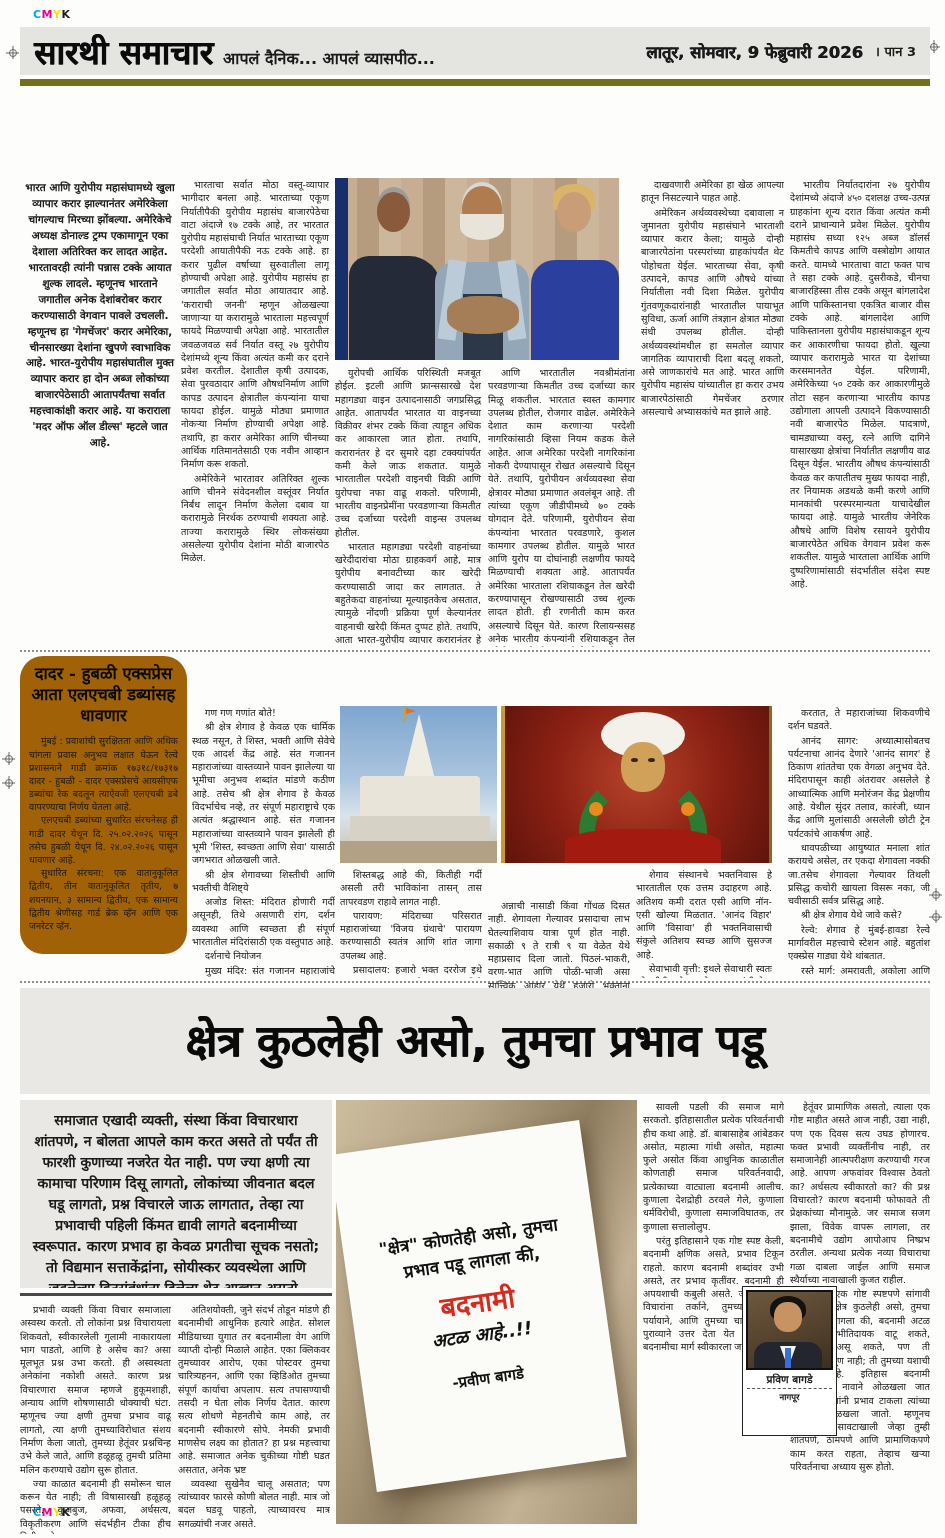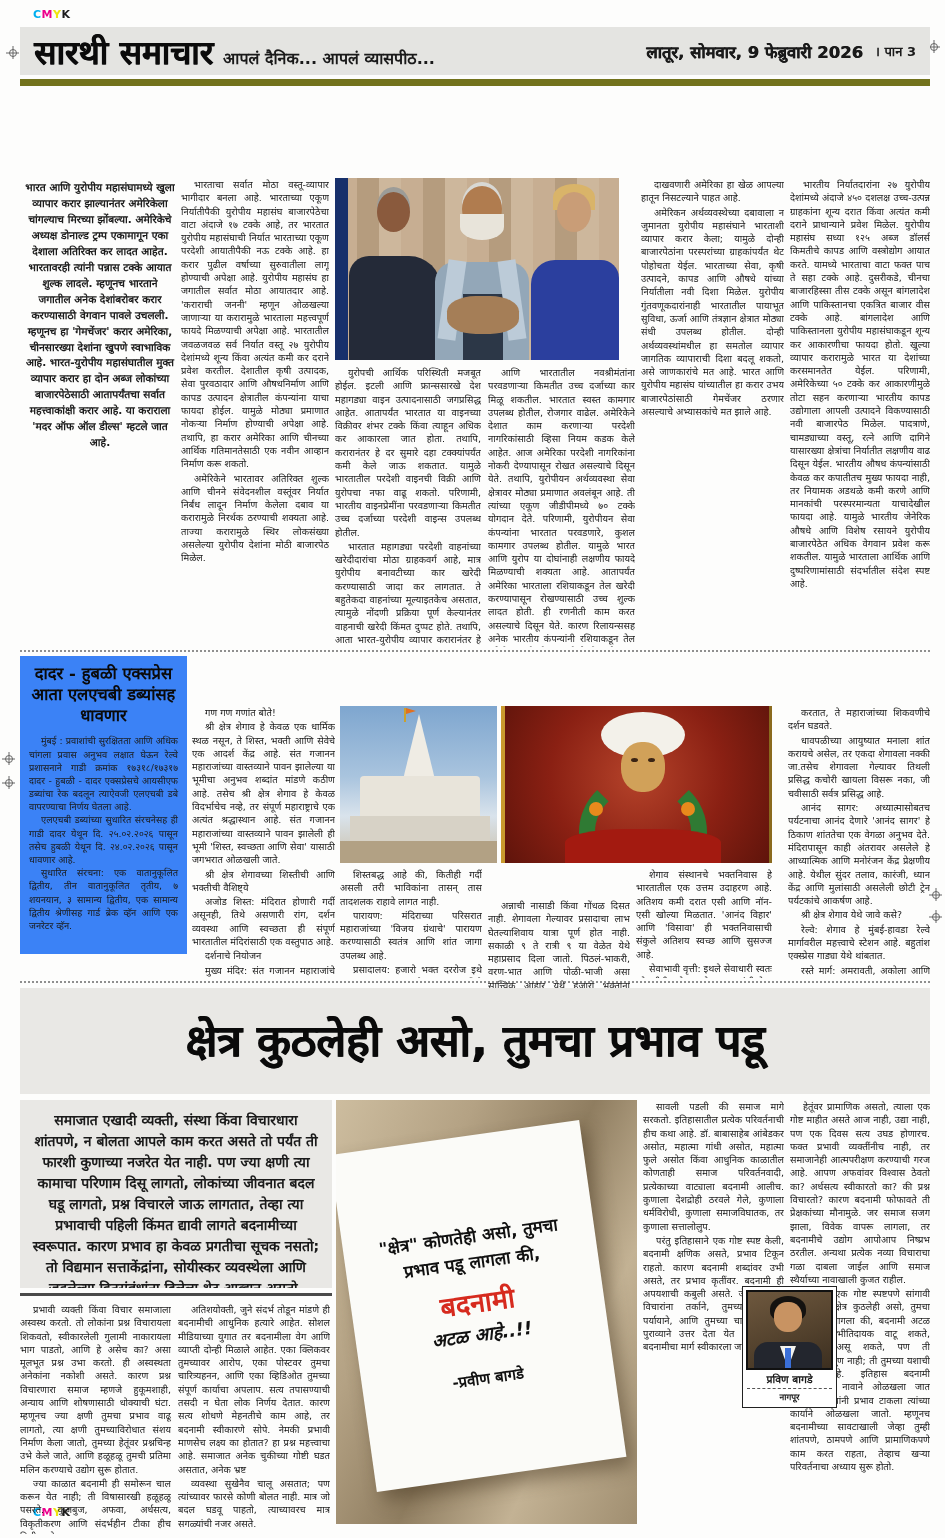--- a/index.html
+++ b/index.html
@@ -26,40 +26,40 @@
   .band3 div{font-size:44px;font-weight:900;color:#0a0a0a;text-shadow:0.8px 0 #0a0a0a;}
   .shg-head{left:190px;top:652px;width:740px;height:50px;display:flex;align-items:center;justify-content:center;background:#fdfdfc;}
   .shg-head div{font-size:31px;font-weight:900;color:#0a0a0a;text-shadow:0.7px 0 #0a0a0a;white-space:nowrap;}
   
   .col{position:absolute;overflow:hidden;font-size:9.5px;line-height:1.4;text-align:justify;color:#1c1c1c;}
   .col p{margin:0 0 1px 0;text-indent:13px;}
   .intro-col{font-weight:bold;text-align:center;font-size:10.5px;line-height:1.52;}
   .intro-col p{text-indent:0;}
   .dotted{position:absolute;border-top:2px dotted #8f8f8f;height:0;}
   
-  .rail{left:20px;top:656px;width:167px;height:298px;background:#3b82f6;box-sizing:border-box;padding:7px 9px;overflow:hidden;}
+  .rail{left:20px;top:656px;width:167px;height:298px;background:#a16207;box-sizing:border-box;padding:7px 9px;overflow:hidden;border-radius:23px;}
   .rail h3{margin:0 0 8px 0;font-size:16.5px;line-height:1.28;font-weight:900;text-align:center;color:#0a0a0a;}
   .rail p{margin:0;font-size:9.3px;line-height:1.42;text-align:justify;text-indent:12px;}
   
   .op-intro{left:20px;top:1100px;width:312px;height:188px;background:#e9e8e5;box-sizing:border-box;padding:10px 12px;font-weight:bold;font-size:14px;line-height:1.5;text-align:center;overflow:hidden;}
   .op-div{left:20px;top:1293px;width:312px;height:3px;background:#4a4a4a;}
   
   .photo{position:absolute;overflow:hidden;}
   .ph{position:absolute;}
   .handshake{background:repeating-linear-gradient(90deg,#c7ae92 0 22px,#b59c7e 22px 44px,#cdb79c 44px 66px);}
   .temple{background:linear-gradient(180deg,#7ea6cf 0%,#a9c4de 45%,#d9e3ec 70%,#cabfa8 100%);}
   .idol{background:radial-gradient(circle at 50% 45%,#b5432a 0%,#8a2013 55%,#5f140b 100%);border-left:4px solid #c99a2e;border-right:3px solid #8a6a1e;box-sizing:border-box;}
   .quotephoto{background:linear-gradient(115deg,#cdbd9f 0%,#b4a284 28%,#8f7d60 52%,#c3b294 74%,#a08e70 100%);}
   .qcard{position:absolute;left:16px;top:36px;width:252px;height:340px;background:#fbfbf8;transform:rotate(-8deg);box-shadow:6px 10px 18px rgba(60,45,25,0.45);display:flex;flex-direction:column;align-items:center;justify-content:center;text-align:center;padding:14px;box-sizing:border-box;}
   .q-top{font-size:17px;font-weight:900;line-height:1.5;width:200px;color:#111;}
   .q-red{font-size:27px;font-weight:900;color:#d62a1e;margin:8px 0 2px 0;}
   .q-tail{font-size:18px;font-weight:900;font-style:italic;color:#111;}
   .q-by{font-size:15px;font-weight:bold;margin-top:22px;color:#111;}
   
-  .author{left:742px;top:1286px;width:95px;height:122px;background:#ffffff;border:1px solid #222;box-sizing:border-box;text-align:center;overflow:hidden;}
+  .author{left:742px;top:1286px;width:95px;height:150px;background:#ffffff;border:1px solid #222;box-sizing:border-box;text-align:center;overflow:hidden;}
   .a-photo{position:relative;margin:3px auto 2px auto;width:83px;height:76px;border:2px solid #111;background:linear-gradient(160deg,#6e583e 0%,#51402c 60%,#3c2f20 100%);overflow:hidden;}
   .a-name{font-size:10.5px;font-weight:900;border-bottom:1px dashed #555;padding-bottom:2px;margin:0 4px;}
   .a-city{font-size:8.5px;font-weight:bold;margin-top:2px;}
 </style>
 </head>
 <body>
 
 <div class="page">
 
   <div class="regmark" style="left:6px;top:46px;">
@@ -171,36 +171,36 @@
     <div class="ph" style="left:116px;top:36px;width:44px;height:50px;background:#d1a159;border-radius:46%;"></div>
     <div class="ph" style="left:126px;top:52px;width:7px;height:4px;background:#3a2414;border-radius:50%;"></div>
     <div class="ph" style="left:143px;top:52px;width:7px;height:4px;background:#3a2414;border-radius:50%;"></div>
     <div class="ph" style="left:74px;top:66px;width:128px;height:120px;border:16px solid #2f7a33;border-top-color:transparent;border-radius:50%;box-sizing:border-box;"></div>
     <div class="ph" style="left:60px;bottom:0;width:156px;height:34px;background:#a31a10;border-radius:40% 40% 0 0;"></div>
     <div class="ph" style="left:84px;top:96px;width:14px;height:14px;background:#e88a1c;border-radius:50%;"></div>
     <div class="ph" style="left:176px;top:96px;width:14px;height:14px;background:#e88a1c;border-radius:50%;"></div>
   </div>
 
   <div class="col" style="left:340px;top:868px;width:142px;height:110px;">
-      <p>शिस्तबद्ध आहे की, कितीही गर्दी असली तरी भाविकांना तासन् तास तादशलक राहावे लागत नाही.</p>
+      <p>शिस्तबद्ध आहे की, कितीही गर्दी असली तरी भाविकांना तासन् तास तापरवडण राहावे लागत नाही.</p>
       <p>पारायण: मंदिराच्या परिसरात महाराजांच्या 'विजय ग्रंथाचे' पारायण करण्यासाठी स्वतंत्र आणि शांत जागा उपलब्ध आहे.</p>
       <p>प्रसादालय: हजारो भक्त दररोज इथे महाप्रसादाचा लाभ घेतात, पण तिथे कुठेही</p>
     </div>
   <div class="col" style="left:488px;top:868px;width:142px;height:110px;margin-top:31px;">
       <p>अन्नाची नासाडी किंवा गोंधळ दिसत नाही. शेगावला गेल्यावर प्रसादाचा लाभ घेतल्याशिवाय यात्रा पूर्ण होत नाही. सकाळी ९ ते रात्री ९ या वेळेत येथे महाप्रसाद दिला जातो. पिठलं-भाकरी, वरण-भात आणि पोळी-भाजी असा सात्त्विक आहार येथे हजारो भक्तांना विनामूल्य दिला जातो.</p>
       <p>राहण्याची सोय (भक्तनिवास)</p>
     </div>
   <div class="col" style="left:636px;top:868px;width:136px;height:110px;">
       <p>शेगाव संस्थानचे भक्तनिवास हे भारतातील एक उत्तम उदाहरण आहे. अतिशय कमी दरात एसी आणि नॉन-एसी खोल्या मिळतात. 'आनंद विहार' आणि 'विसावा' ही भक्तनिवासाची संकुले अतिशय स्वच्छ आणि सुसज्ज आहे.</p>
       <p>सेवाभावी वृत्ती: इथले सेवाधारी स्वतः कोणतीही अपेक्षा न ठेवता भक्तांची सेवा</p>
     </div>
   <div class="col" style="left:788px;top:706px;width:142px;height:272px;">
       <p>करतात, ते महाराजांच्या शिकवणीचे दर्शन घडवते.</p>
+      <p>आनंद सागर: अध्यात्मासोबतच पर्यटनाचा आनंद देणारे 'आनंद सागर' हे ठिकाण शांततेचा एक वेगळा अनुभव देते. मंदिरापासून काही अंतरावर असलेले हे आध्यात्मिक आणि मनोरंजन केंद्र प्रेक्षणीय आहे. येथील सुंदर तलाव, कारंजी, ध्यान केंद्र आणि मुलांसाठी असलेली छोटी ट्रेन पर्यटकांचे आकर्षण आहे.</p>
       <p>धावपळीच्या आयुष्यात मनाला शांत करायचे असेल, तर एकदा शेगावला नक्की जा.तसेच शेगावला गेल्यावर तिथली प्रसिद्ध कचोरी खायला विसरू नका, जी चवीसाठी सर्वत्र प्रसिद्ध आहे.</p>
-      <p>आनंद सागर: अध्यात्मासोबतच पर्यटनाचा आनंद देणारे 'आनंद सागर' हे ठिकाण शांततेचा एक वेगळा अनुभव देते. मंदिरापासून काही अंतरावर असलेले हे आध्यात्मिक आणि मनोरंजन केंद्र प्रेक्षणीय आहे. येथील सुंदर तलाव, कारंजी, ध्यान केंद्र आणि मुलांसाठी असलेली छोटी ट्रेन पर्यटकांचे आकर्षण आहे.</p>
       <p>श्री क्षेत्र शेगाव येथे जावे कसे?</p>
       <p>रेल्वे: शेगाव हे मुंबई-हावडा रेल्वे मार्गावरील महत्त्वाचे स्टेशन आहे. बहुतांश एक्स्प्रेस गाड्या येथे थांबतात.</p>
       <p>रस्ते मार्ग: अमरावती, अकोला आणि नागपूर या शहरांशी शेगाव रस्त्याने उत्तम जोडलेले आहे.</p>
     </div>
 
   <div class="dotted" style="left:20px;top:981px;width:910px;"></div>
 
   <div class="abs band3">
     <div>क्षेत्र कुठलेही असो, तुमचा प्रभाव पडू</div>
   </div>

